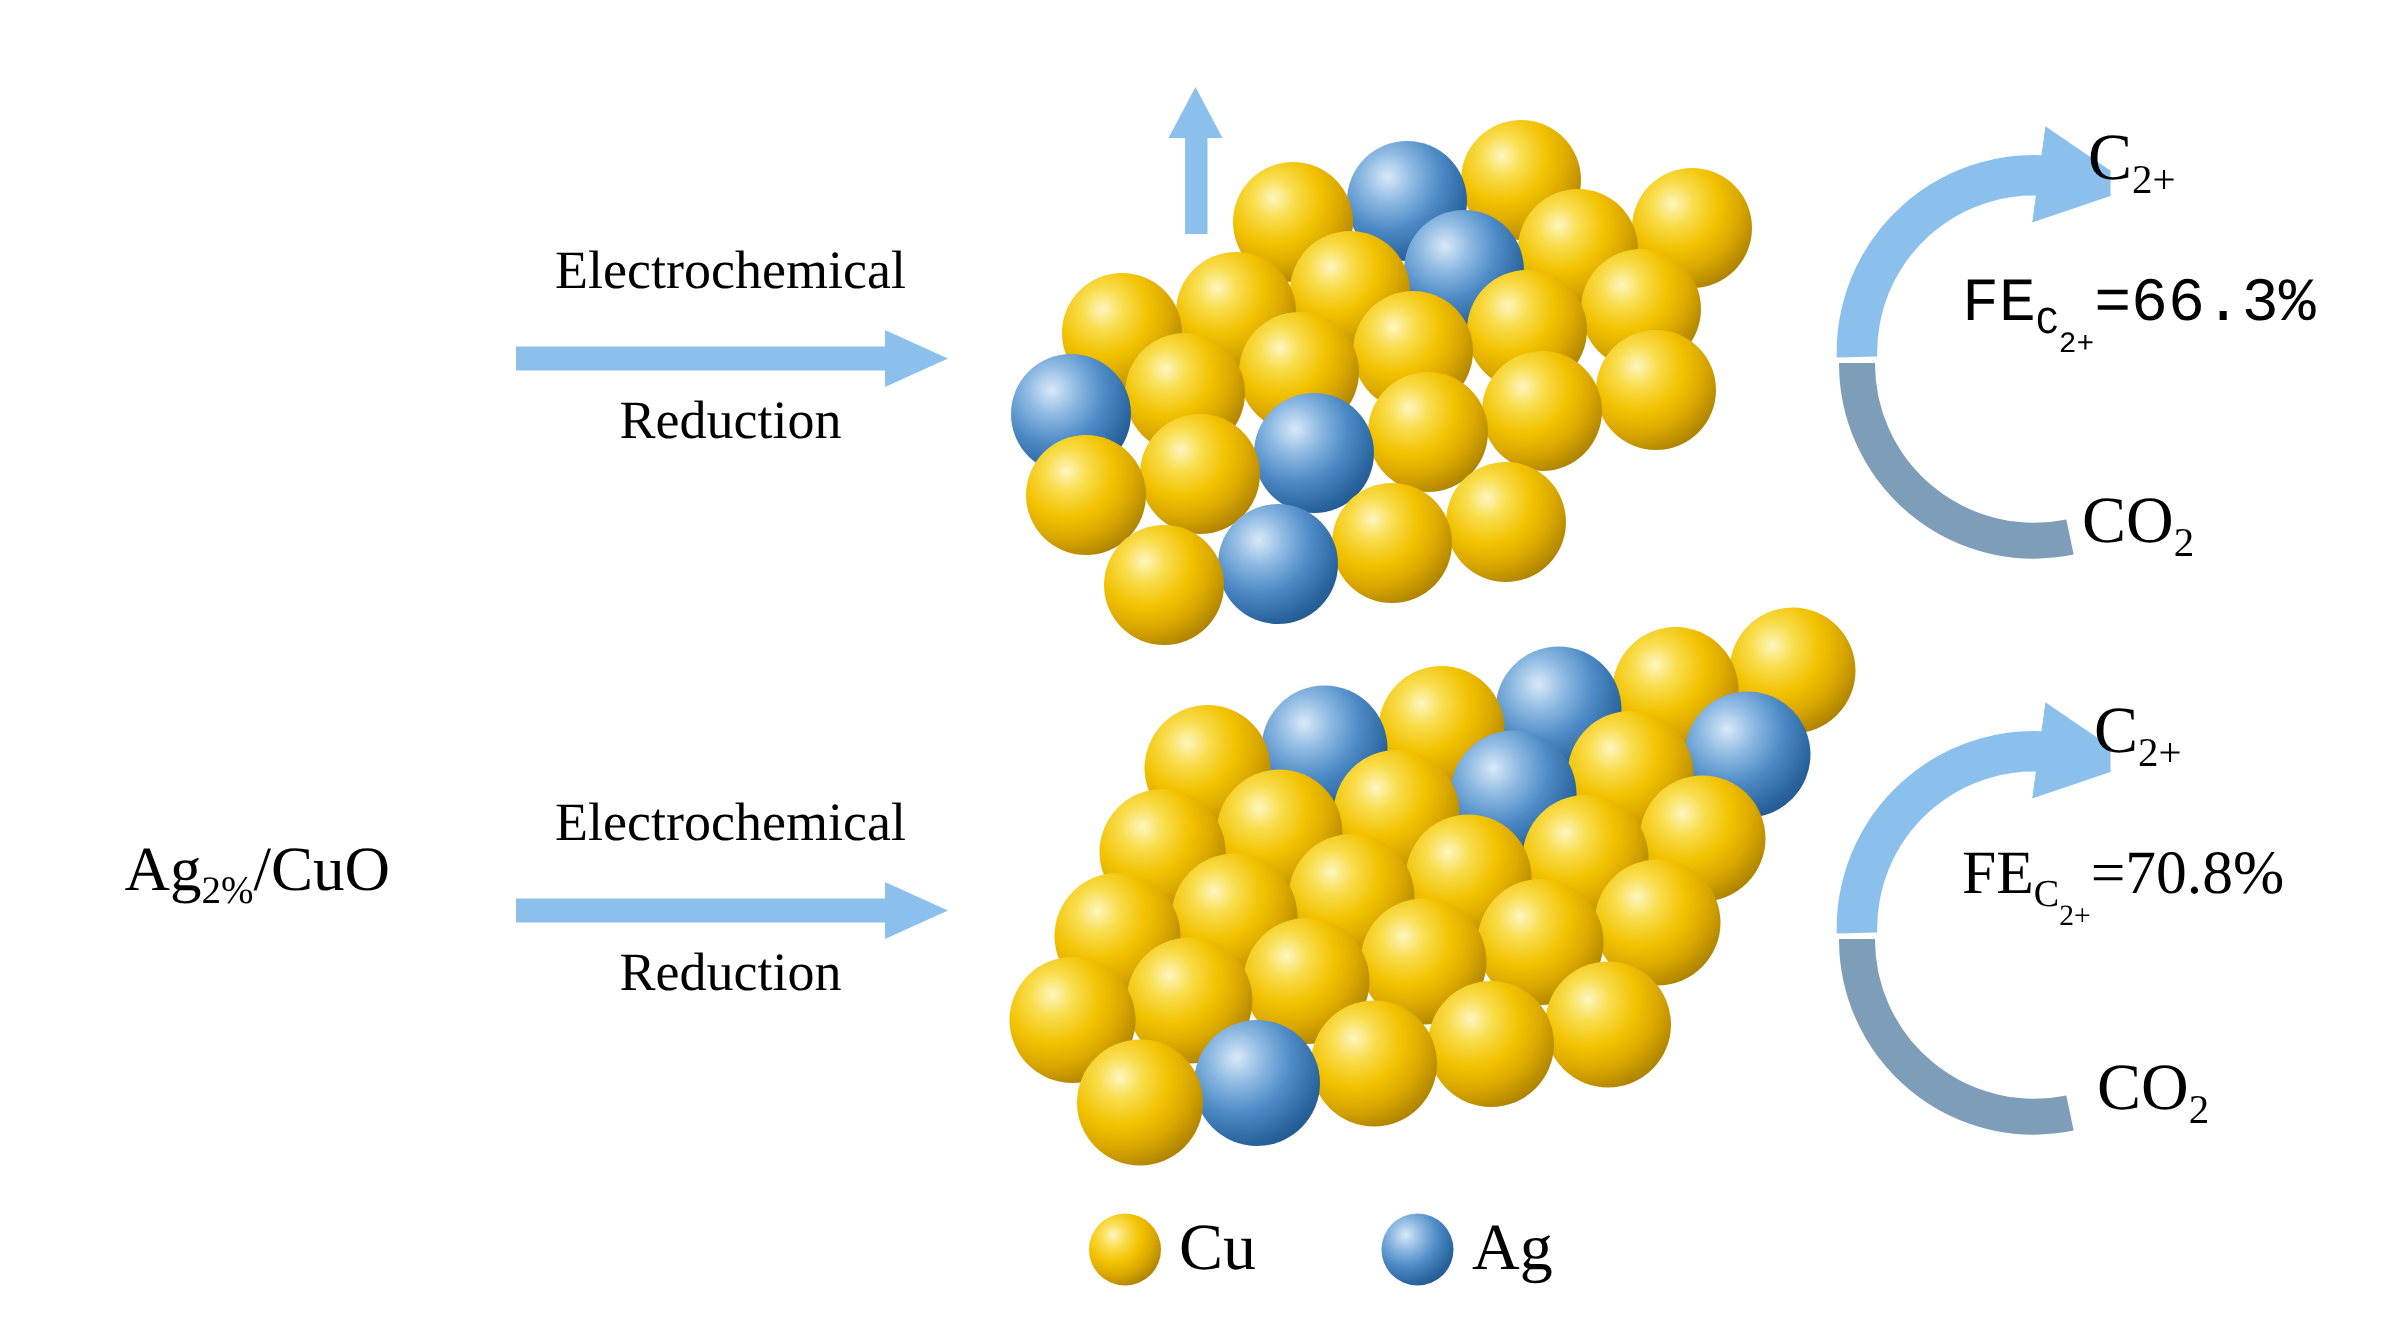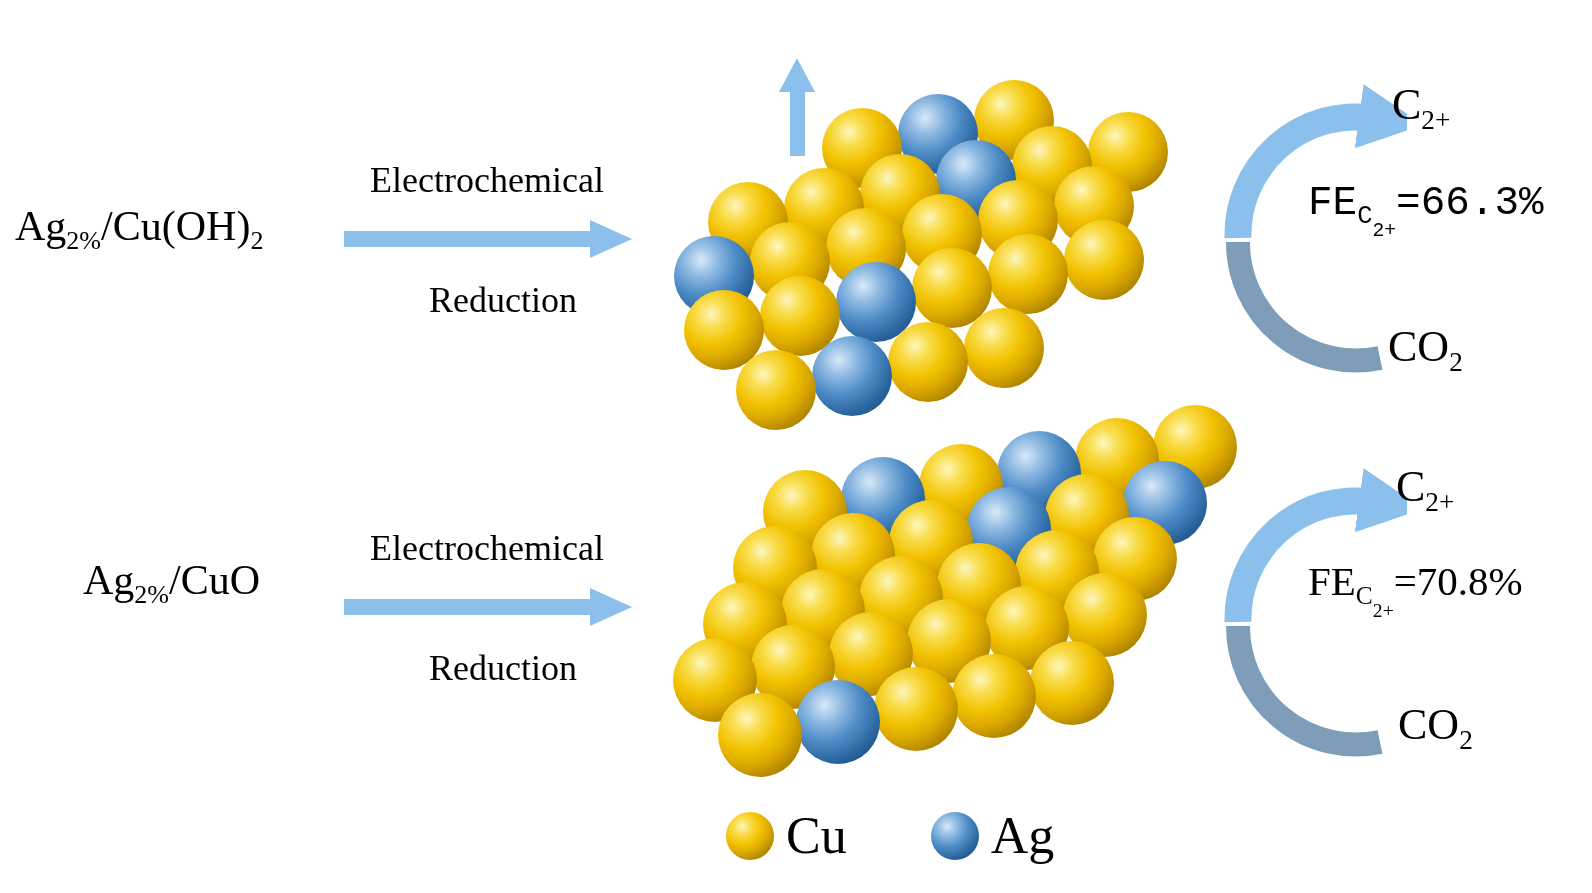--- a/index.html
+++ b/index.html
@@ -19,21 +19,21 @@
   .defect-label{font-size:42px;text-align:center;}
   .product-label{font-size:44px;}
   .fe-label{font-size:41px;}
   
   .rt-n{}
   .rt-s{font-size:0.62em;vertical-align:-0.35em;}
   .rt-s2{font-size:0.48em;vertical-align:-1.1em;}
   
   .h-arrow-group{position:absolute;width:290px;height:150px;}
   .h-arrow-group .label-top{position:absolute;top:0;left:0;}
-  .h-arrow-group .label-bottom{position:absolute;top:100px;left:16px;margin-top:20px;}
+  .h-arrow-group .label-bottom{position:absolute;top:100px;left:0;}
   .h-arrow{position:absolute;top:60px;left:0;width:290px;height:38px;}
   .h-arrow .shaft{position:absolute;left:2px;top:11px;width:246px;height:16px;background:var(--arrow-blue);}
   .h-arrow .head{position:absolute;right:0;top:0;width:0;height:0;
     border-top:19px solid transparent;border-bottom:19px solid transparent;border-left:42px solid var(--arrow-blue);}
   
   .v-arrow{position:absolute;width:36px;height:102px;}
   .v-arrow .head{width:0;height:0;margin:0 auto;
     border-left:18px solid transparent;border-right:18px solid transparent;border-bottom:34px solid var(--arrow-blue);}
   .v-arrow .shaft{width:15px;height:64px;margin:0 auto;background:var(--arrow-blue);}
   
@@ -41,21 +41,21 @@
   .atom{position:absolute;border-radius:50%;}
   .atom.cu,.atom-sample.cu{
     background:radial-gradient(circle at 34% 30%, #fdf6c0 0%, #f9dd4d 18%, #f2c200 40%, #dba800 58%, #a97f00 80%, #6e5200 100%);
   }
   .atom.ag,.atom-sample.ag{
     background:radial-gradient(circle at 34% 30%, #d9e9f8 0%, #8db9e2 22%, #4f8cc7 45%, #2a659f 70%, #143e6c 100%);
   }
   .curve-arrow{position:absolute;pointer-events:none;}
   
   .legend{position:absolute;left:726px;top:806px;display:flex;align-items:center;gap:84px;}
-  .legend-item{display:flex;align-items:center;gap:12px;font-size:52px;}
+  .legend-item{display:flex;align-items:flex-end;gap:12px;font-size:44px;}
   .atom-sample{width:48px;height:48px;border-radius:50%;display:inline-block;}
 </style>
 </head>
 <body>
 
 <div class="canvas">
 
   <div class="atom-layer">
       <div class="atom cu" style="left: 822px; top: 108px; height: 80px; width: 80px; z-index: 148;"></div>
       <div class="atom ag" style="left: 898px; top: 94px; height: 80px; width: 80px; z-index: 134;"></div>
@@ -108,21 +108,20 @@
       <div class="atom cu" style="left: 907px; top: 599px; height: 84px; width: 84px; z-index: 641;"></div>
       <div class="atom cu" style="left: 985px; top: 586px; height: 84px; width: 84px; z-index: 628;"></div>
       <div class="atom cu" style="left: 1063px; top: 573px; height: 84px; width: 84px; z-index: 615;"></div>
       <div class="atom cu" style="left: 718px; top: 693px; height: 84px; width: 84px; z-index: 735;"></div>
       <div class="atom ag" style="left: 796px; top: 680px; height: 84px; width: 84px; z-index: 722;"></div>
       <div class="atom cu" style="left: 874px; top: 667px; height: 84px; width: 84px; z-index: 709;"></div>
       <div class="atom cu" style="left: 952px; top: 654px; height: 84px; width: 84px; z-index: 696;"></div>
       <div class="atom cu" style="left: 1030px; top: 641px; height: 84px; width: 84px; z-index: 683;"></div>
     </div>
 
-  <div class="txt reactant" style="left:15px;top:202px;"><span class="rt-n">Ag</span><span class="rt-s">2%</span><span class="rt-n">/Cu(OH)</span><span class="rt-s">2</span></div>
 
   <div class="txt reactant" style="left:55px;top:556px;margin-left:28px;"><span class="rt-n">Ag</span><span class="rt-s">2%</span><span class="rt-n">/CuO</span></div>
 
   <div class="h-arrow-group" style="left:342px;top:160px;">
     <div class="txt arrow-label label-top">Electrochemical</div>
     <div class="h-arrow">
       <div class="shaft"></div>
       <div class="head"></div>
     </div>
     <div class="txt arrow-label label-bottom">Reduction</div>

